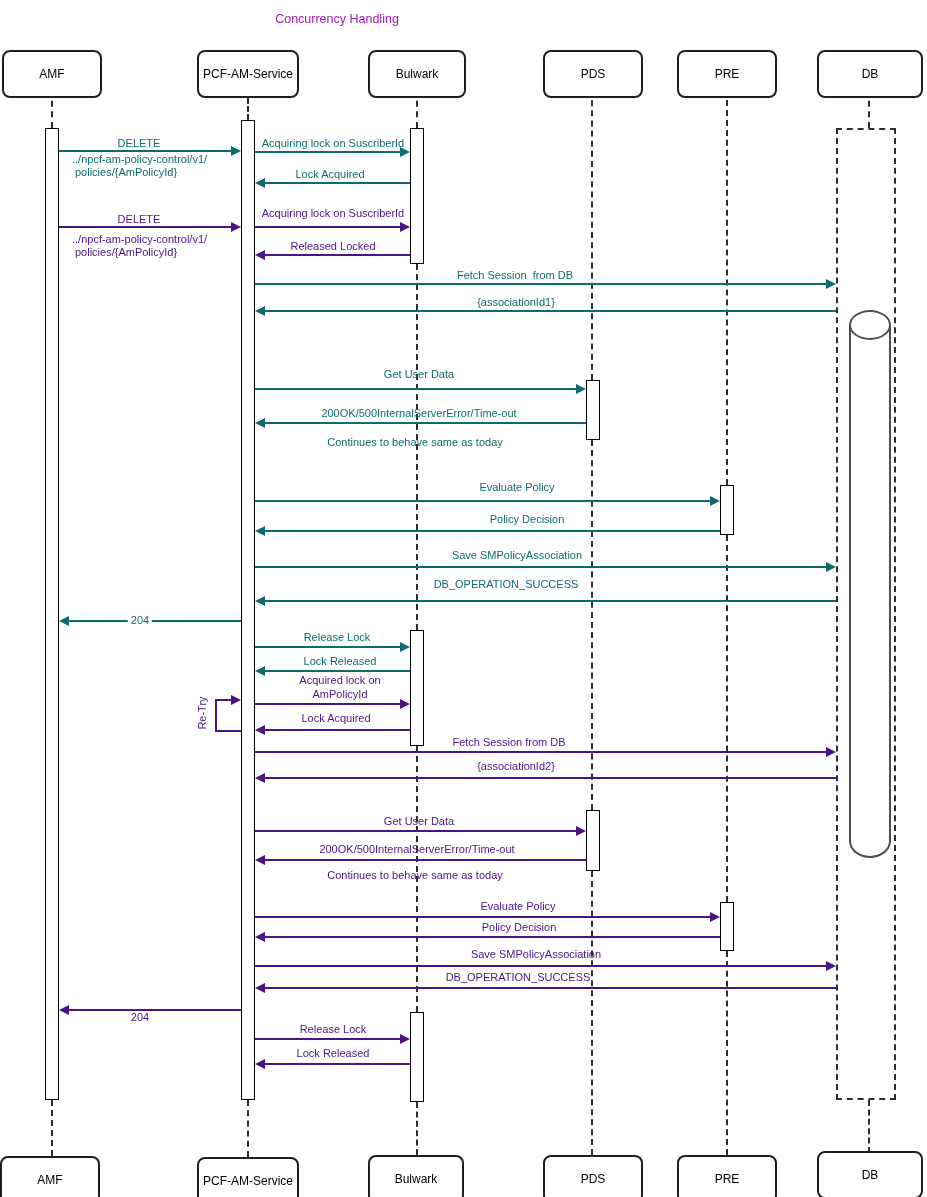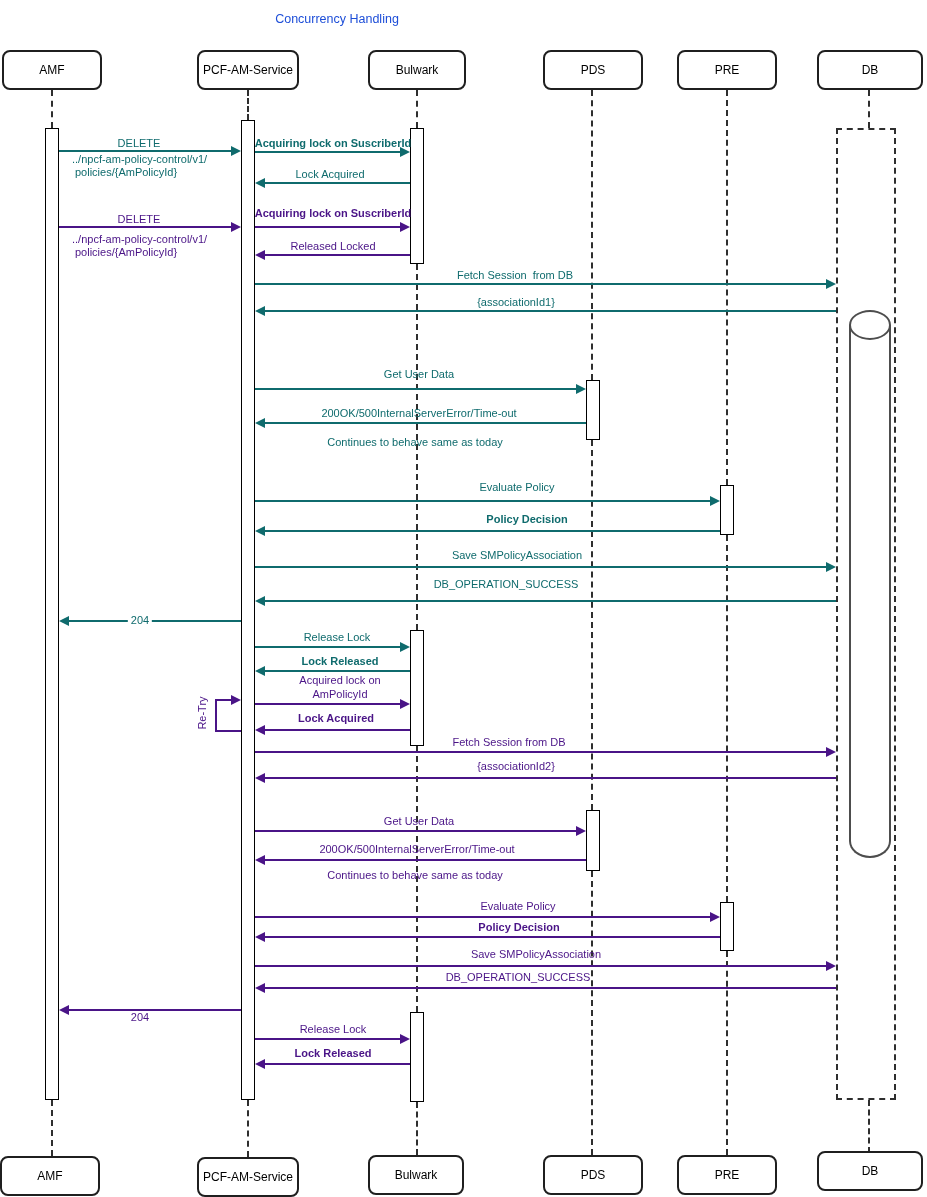--- a/index.html
+++ b/index.html
@@ -9,24 +9,24 @@
     --lifeline:#2e2e2e;
     --cylinder:#4d4d4d;
   }
   html,body{margin:0;padding:0;background:#fff;}
   .canvas{
     position:relative;width:927px;height:1197px;background:#fff;overflow:hidden;
     font-family:"Liberation Sans", sans-serif;
   }
   .title{
     position:absolute;transform:translateX(-50%);
-    font-size:12.5px;color:#1d4ed8;white-space:pre;
+    font-size:12.5px;color:#a21caf;white-space:pre;
   }
   .box{
-    position:absolute;box-sizing:border-box;height:40px;
+    position:absolute;box-sizing:border-box;height:48px;
     border:2px solid var(--ink);border-radius:8px;background:#fff;
     display:flex;align-items:center;justify-content:center;
     font-size:12px;color:#000;white-space:pre;z-index:3;
   }
   .life{position:absolute;width:0;border-left:2px dashed var(--lifeline);z-index:0;}
   .dbframe{
     position:absolute;box-sizing:border-box;
     border:2px dashed var(--lifeline);background:#fff;z-index:1;
   }
   .bar{
@@ -52,21 +52,21 @@
   .ar.rv .hd{left:0;border-right:10px solid currentColor;}
   .t{color:var(--teal);}
   .p{color:var(--purple);}
   .lbl{
     position:absolute;transform:translateX(-50%);
     font-size:11px;line-height:13px;white-space:pre;z-index:5;text-align:right;
   }
   .lbl-l{
     position:absolute;font-size:11px;line-height:13px;white-space:pre;z-index:5;
   }
-  .b{font-weight:bold;}
+  .b{font-weight:normal;}
   .onln{background:#fff;padding:0 3px;}
   .retry-lbl{
     position:absolute;width:44px;text-align:center;font-size:11px;
     transform:rotate(-90deg);z-index:5;white-space:pre;
   }
   .seg{position:absolute;background:currentColor;z-index:4;}
 </style>
 </head>
 <body>
 

